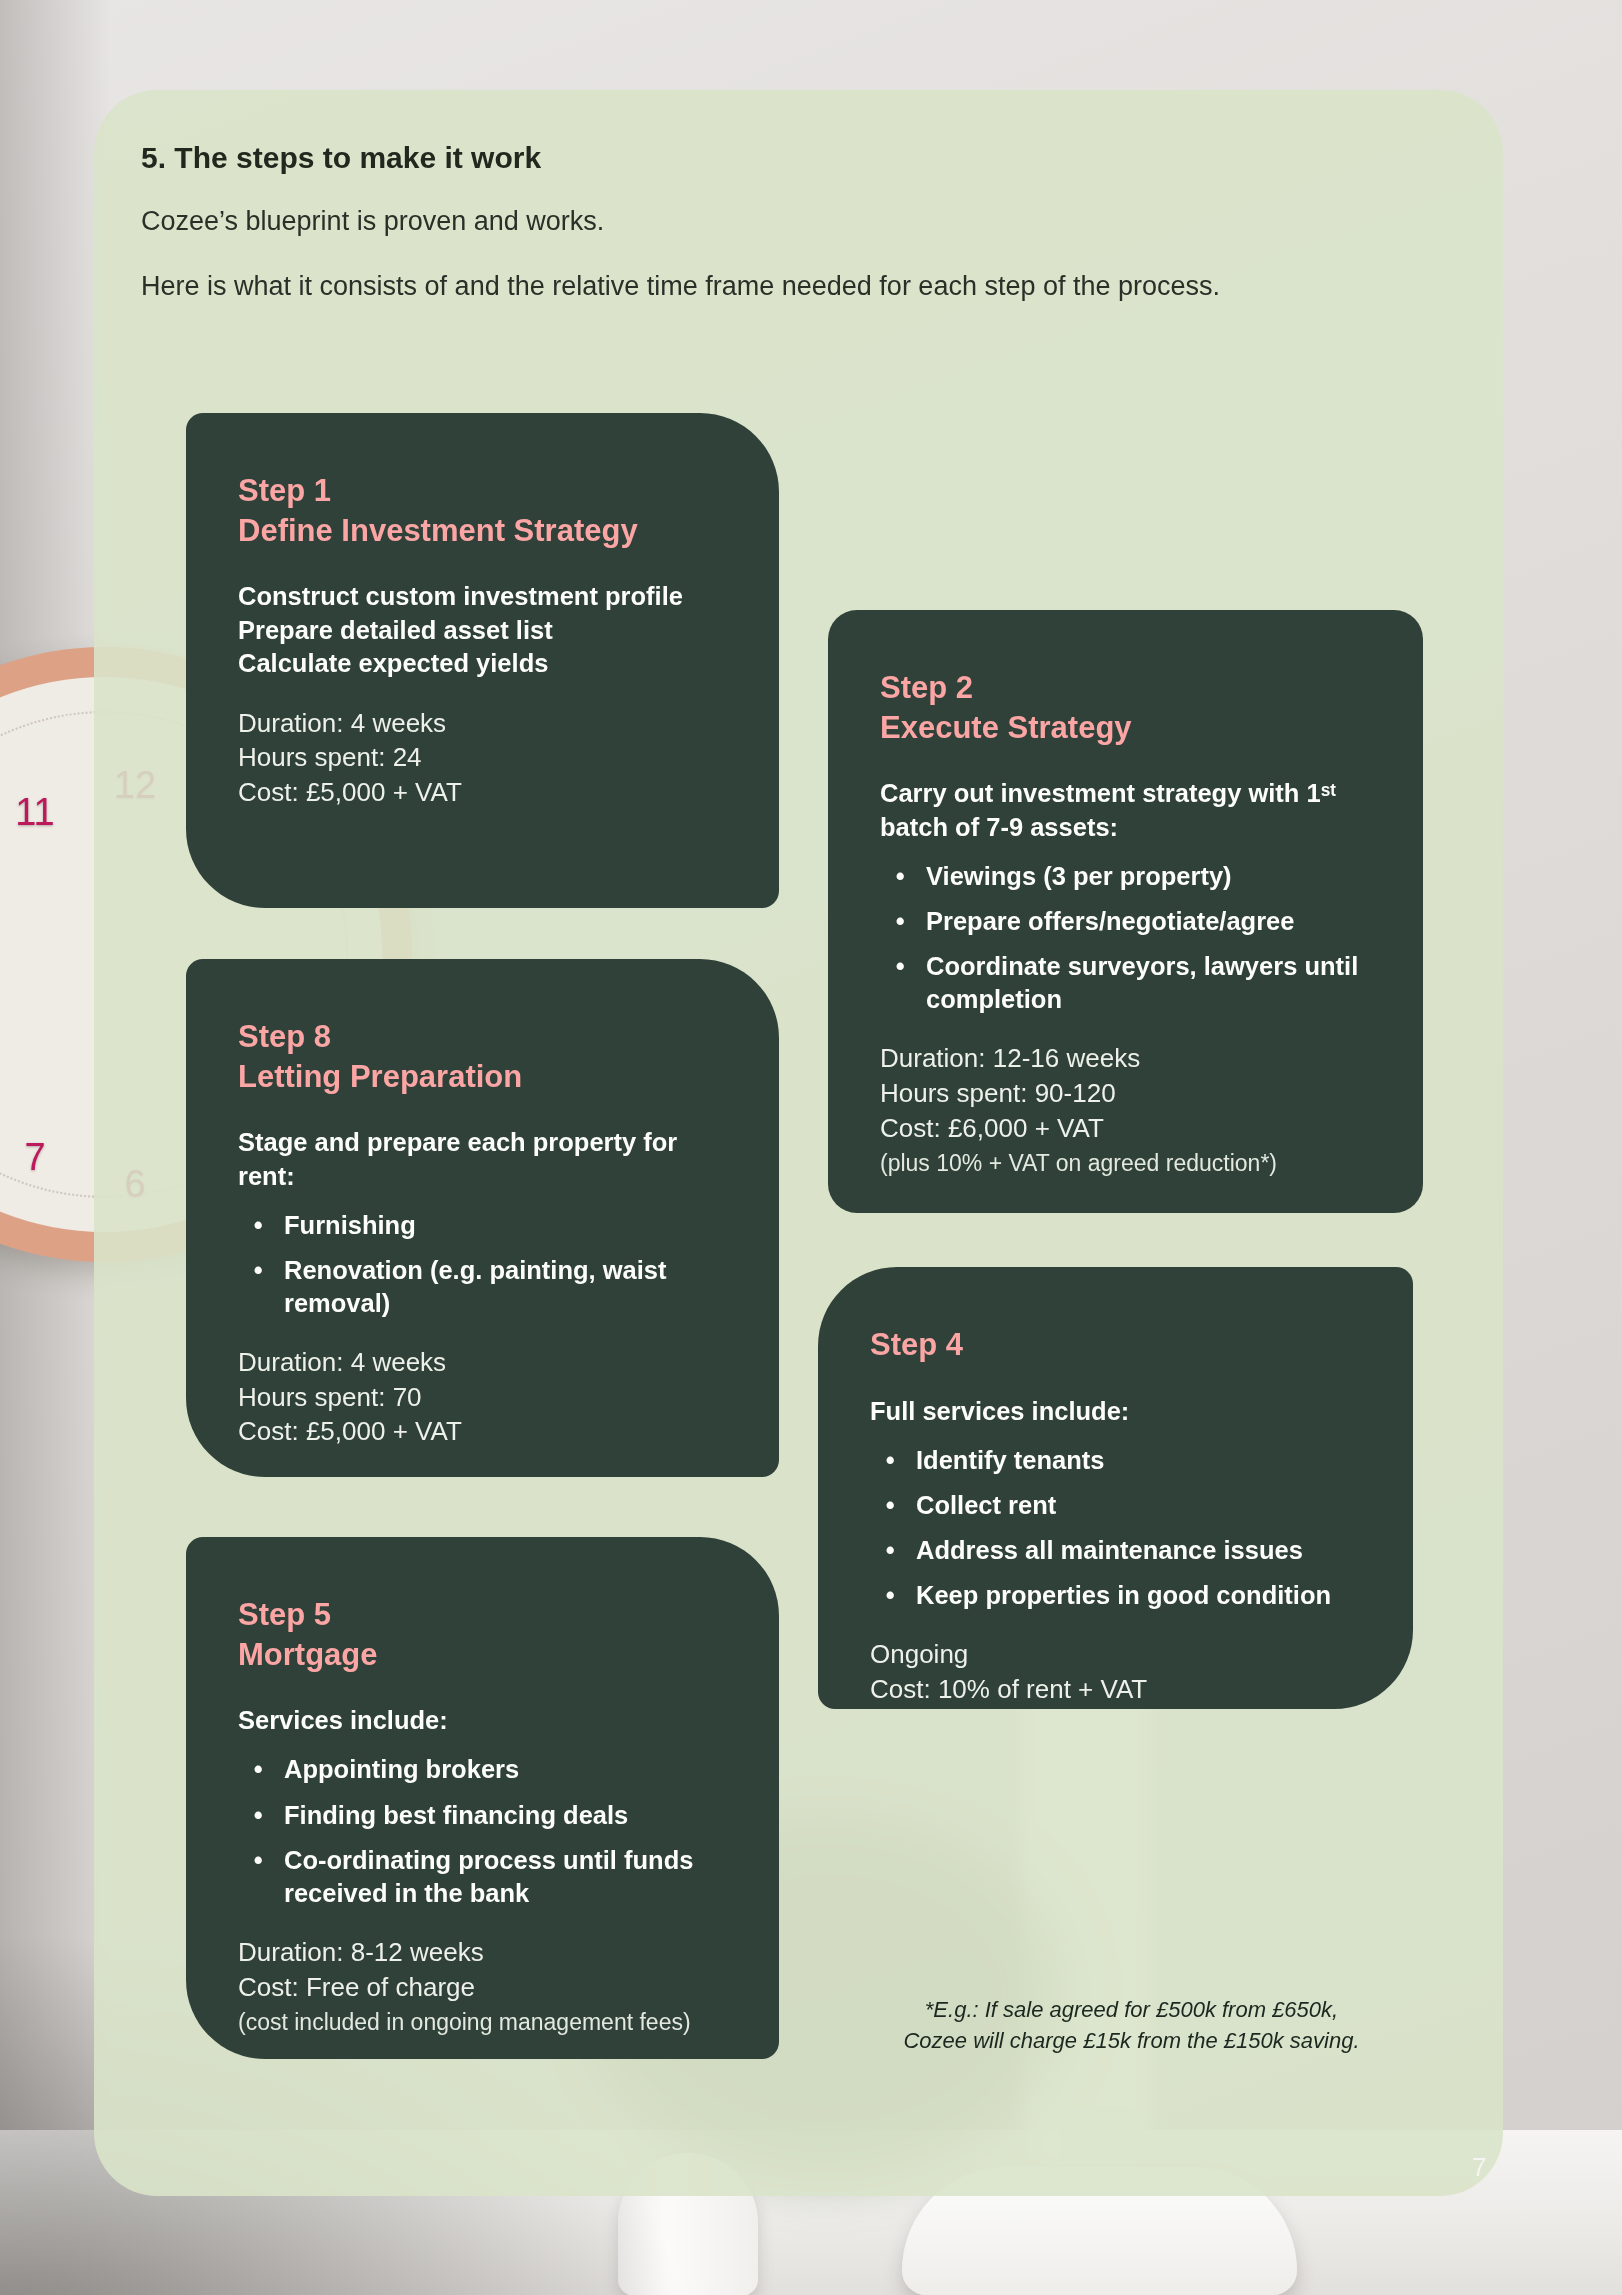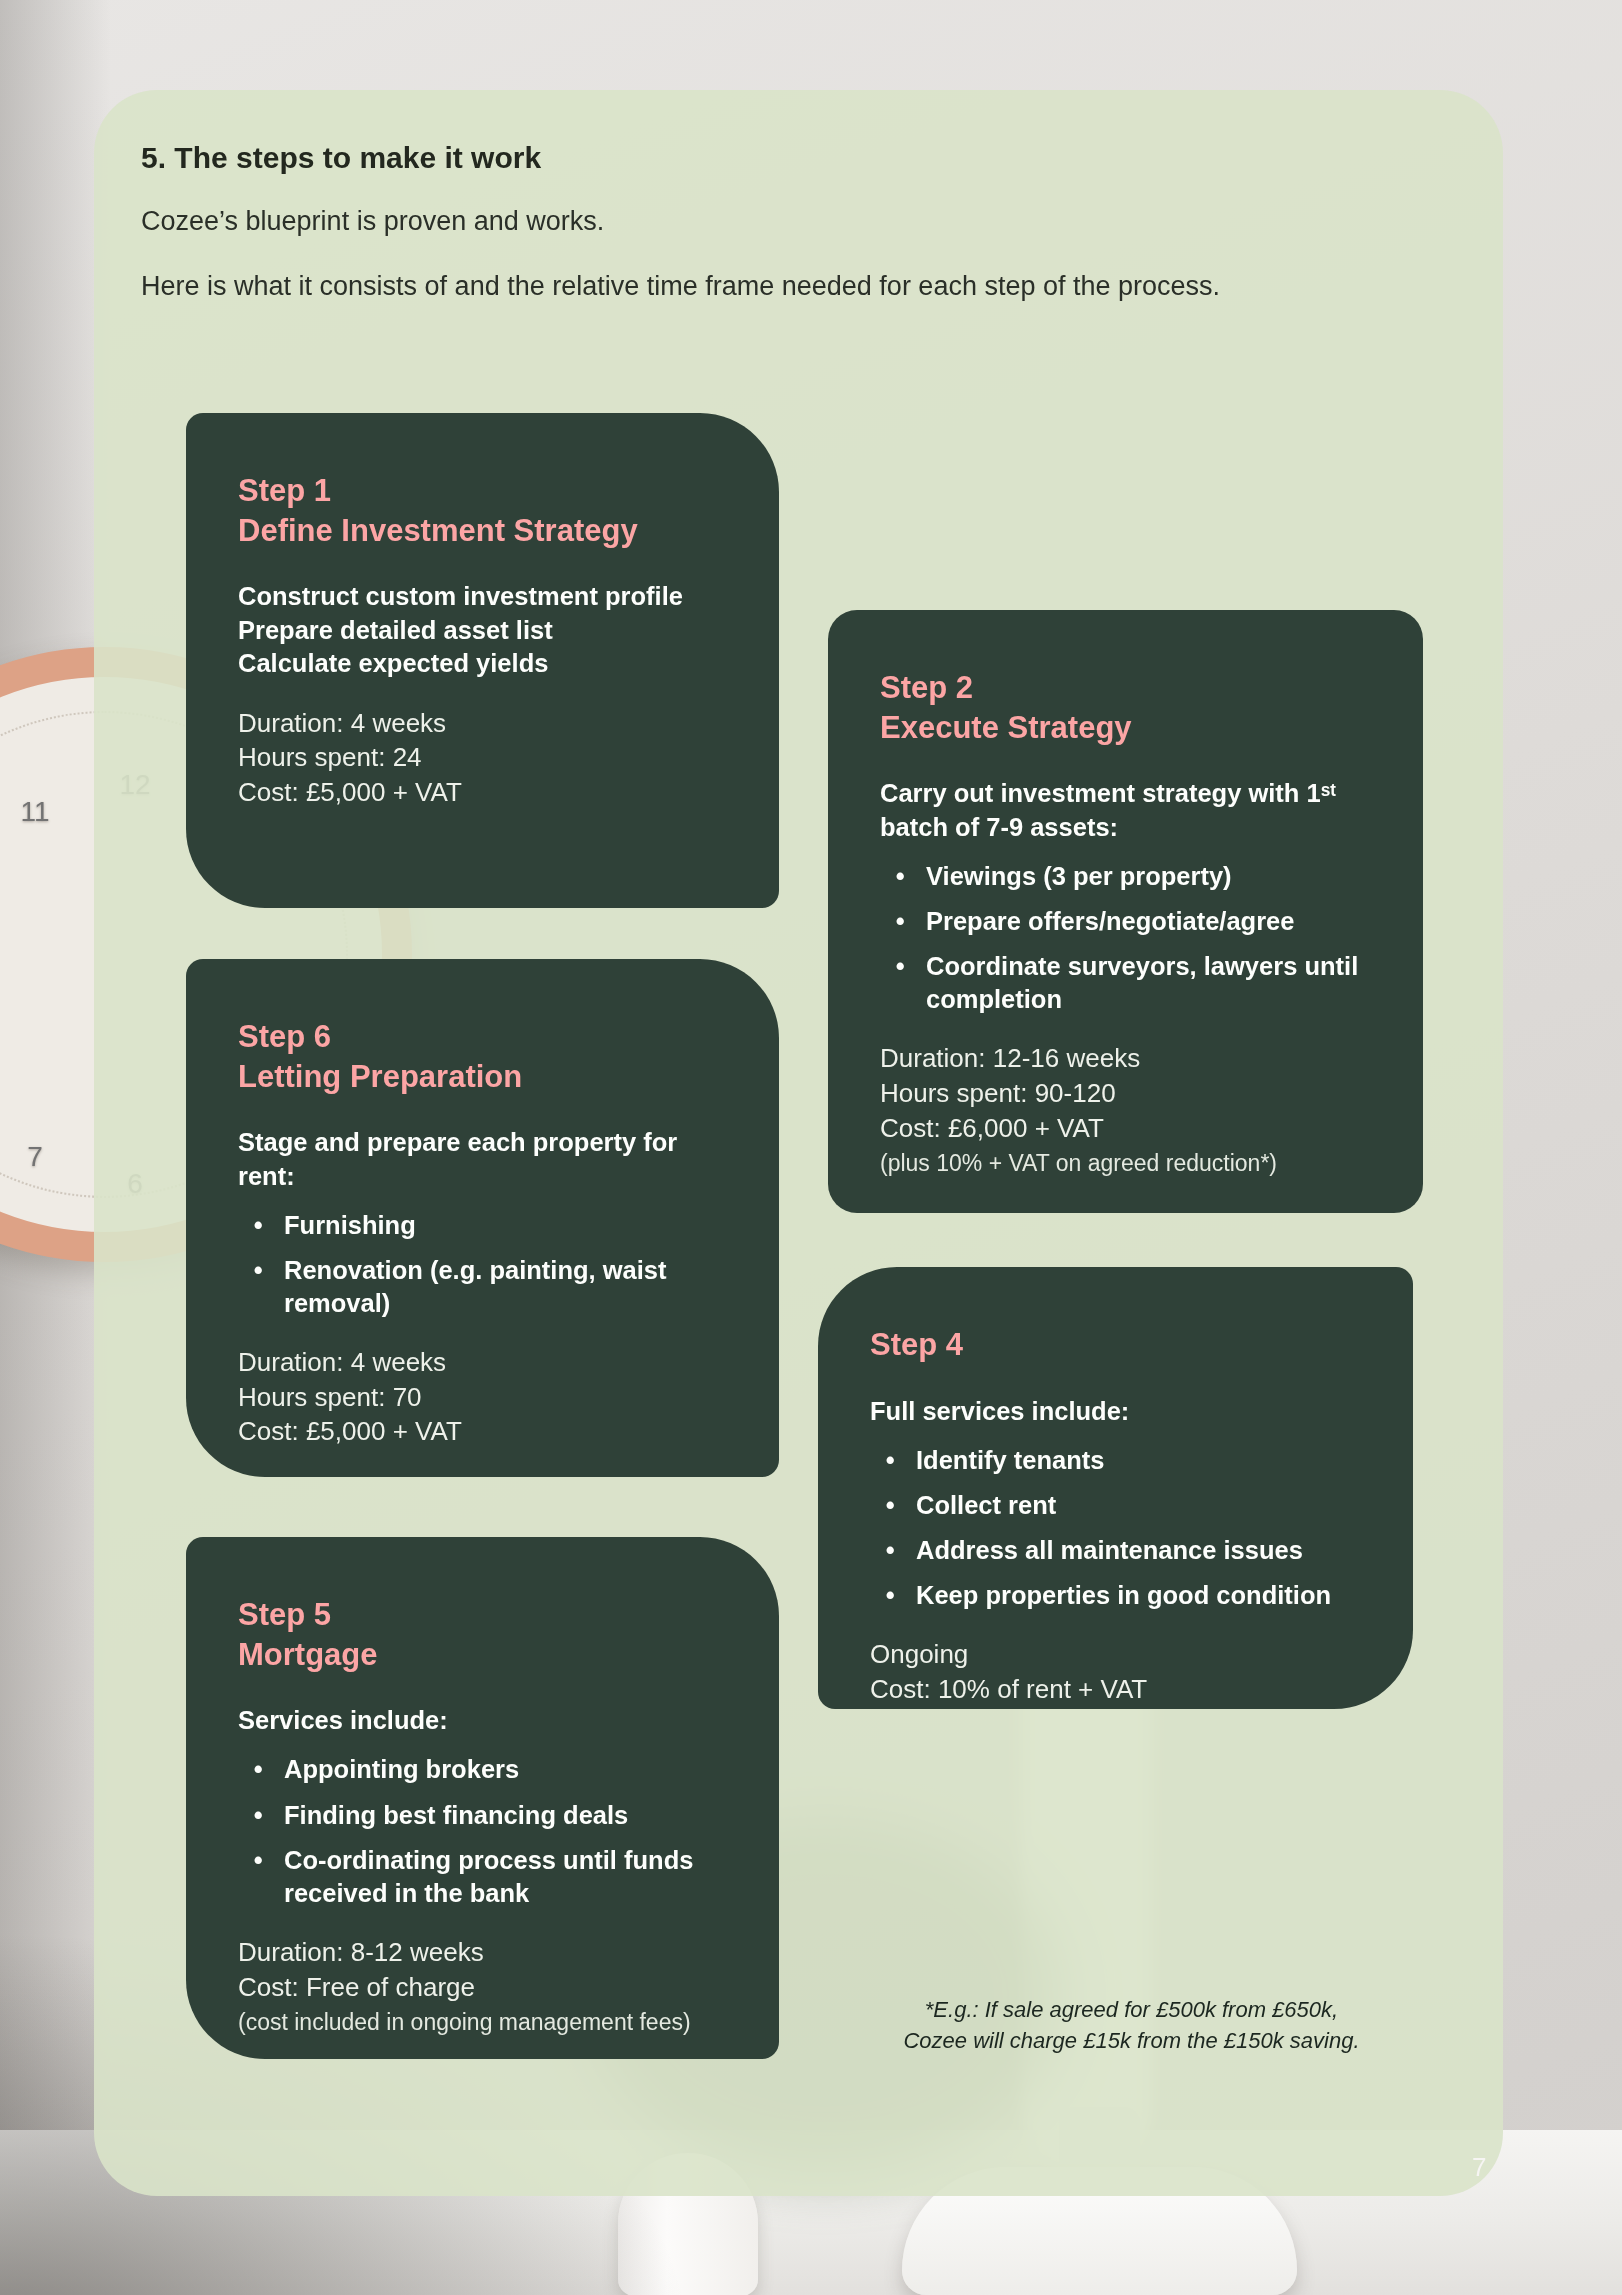--- a/index.html
+++ b/index.html
@@ -27,21 +27,21 @@
   }
   .clock {
     position:absolute; left:-203px; top:647px; width:615px; height:615px;
     border-radius:50%; background:#efebe5; border:30px solid #dda286;
     box-shadow:0 11.8px 26px rgba(80,70,60,0.25); z-index:1;
   }
   .clock-tickring {
     position:absolute; left:34px; top:34px; right:34px; bottom:34px;
     border-radius:50%; border:2px dotted #cfc7bd;
   }
-  .clock-num { position:absolute; transform:translate(-50%,-50%); font-size:28px; color:#737373;
+  .clock-num { position:absolute; transform:translate(-50%,-50%); font-size:38px; color:#be185d;
     text-shadow:0 1.3px 2.6px rgba(95,85,75,0.45); }
   .num-12 { left:308px; top:108px; }
   .num-11 { left:208px; top:135px; }
   .num-6  { left:308px; top:507px; }
   .num-7  { left:208px; top:480px; }
   .lamp-pole {
     position:absolute; left:1021px; top:1603px; width:131px; height:569px;
     background:rgba(253,253,251,0.9); border-radius:65px; filter:blur(6.5px); z-index:1;
   }
   .plant-blob {
@@ -161,21 +161,21 @@
       <div class="meta">
           <div>Duration: 12-16 weeks</div>
           <div>Hours spent: 90-120</div>
           <div>Cost: £6,000 + VAT</div>
         </div>
       <div class="card-note">(plus 10% + VAT on agreed reduction*)</div>
     </section>
 
     <section class="card card-left card3">
       <div class="card-heading">
-        <div>Step 6</div>
+        <div>Step 8</div>
         <div>Letting Preparation</div>
       </div>
       <div class="lead">
           <div>Stage and prepare each property for rent:</div>
         </div>
       <ul class="bullets">
           <li>Furnishing</li>
           <li>Renovation (e.g. painting, waist removal)</li>
         </ul>
       <div class="meta">

